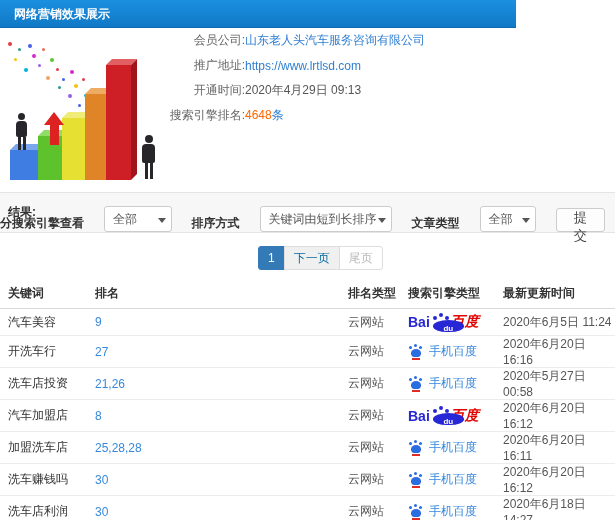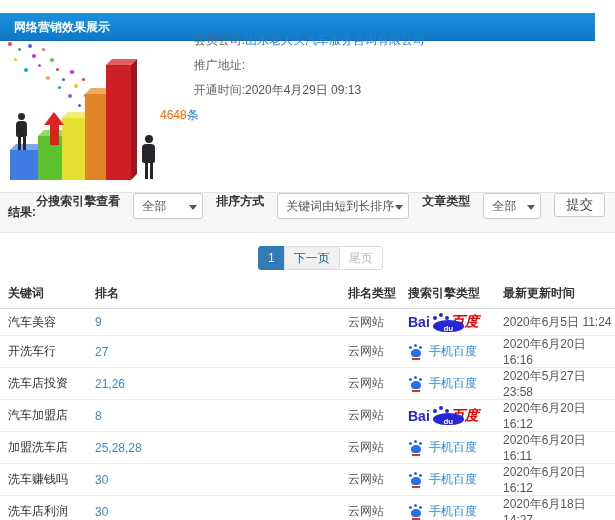--- a/index.html
+++ b/index.html
@@ -1,21 +1,21 @@
 <!DOCTYPE html>
 <html><head>
 <meta charset="utf-8">
 <style>
   * { margin:0; padding:0; box-sizing:border-box; }
   body { background:#fff; font-family:"Liberation Sans", sans-serif; }
   .page { position:relative; width:615px; height:520px; background:#fff; overflow:hidden; font-size:12px; color:#555; }
 
   
-  .topbar { position:absolute; left:0; top:0; width:595px; height:28px;
-    background:linear-gradient(#1b8fe0,#1079c6); border-bottom:1px solid #0d6bb4;margin-top:13px; }
+  .topbar { position:absolute; left:0; top:0; width:516px; height:28px;
+    background:linear-gradient(#1b8fe0,#1079c6); border-bottom:1px solid #0d6bb4; }
   .topbar .title { position:absolute; left:14px; top:0; line-height:28px; color:#fff; font-weight:bold; font-size:12px; }
 
   
   .member { position:absolute; left:160px; top:28px; }
   .member .mrow { display:flex; align-items:center; height:25px; }
   .member .mlabel { width:85px; text-align:right; color:#666; }
   .member .mvalue { margin-left:0; color:#555; }
   .member .link { color:#2f7fd1; }
   .member .hl-num { color:#ff6600; }
   .member .hl-unit { color:#2f7fd1; }
@@ -39,21 +39,21 @@
   .person .legs i { display:block; width:3px; background:#26262b; }
   .person.p1 .legs i { height:13px; }
   .person.p2 .head { width:8px; height:8px; }
   .person.p2 .torso { width:13px; height:19px; }
   .person.p2 .legs i { height:16px; }
 
   
   .filterbar { position:absolute; left:0; top:192px; width:615px; height:41px;
     background:#f7f7f7; border-top:1px solid #e4e4e4; border-bottom:1px solid #e4e4e4; }
   .filterbar .result-label { position:absolute; left:8px; top:0; line-height:39px; font-weight:bold; color:#333; }
-  .filterbar .controls { position:absolute; right:10px; top:0; height:39px; display:flex; align-items:flex-start; gap:13px; }
+  .filterbar .controls { position:absolute; right:10px; top:0; height:39px; display:flex; align-items:flex-end; gap:20px; }
   .filterbar .flabel { font-weight:bold; color:#333; white-space:nowrap; }
   .select { position:relative; height:26px; background:#fff; border:1px solid #ccc; border-radius:3px;
     display:flex; align-items:center; padding:0 16px 0 8px; color:#555; white-space:nowrap; }
   .select .caret { position:absolute; right:5px; top:11px; width:0; height:0;
     border-left:4px solid transparent; border-right:4px solid transparent; border-top:5px solid #555; }
   .btn-submit { height:24px; padding:0 11px; background:#fdfdfd; border:1px solid #ccc; border-radius:3px; color:#444; }
 
   
   .pagination { position:absolute; left:258px; top:246px; display:flex; }
   .pg { height:24px; line-height:22px; padding:0 9px; border:1px solid #ddd; background:#fff; font-size:12px; }
@@ -160,26 +160,28 @@
     </div>
   </div>
 
   <div class="member">
     <div class="mrow">
       <span class="mlabel">会员公司:</span>
       <span class="mvalue link">山东老人头汽车服务咨询有限公司</span>
     </div>
     <div class="mrow">
       <span class="mlabel">推广地址:</span>
+      <span class="mvalue link">https://www.lrtlsd.com</span>
     </div>
     <div class="mrow">
       <span class="mlabel">开通时间:</span>
       <span class="mvalue">2020年4月29日 09:13</span>
     </div>
     <div class="mrow">
+      <span class="mlabel">搜索引擎排名:</span>
       <span class="mvalue">
         <span class="hl-num">4648</span><span class="hl-unit">条</span>
       </span>
     </div>
   </div>
 
   <div class="filterbar">
     <span class="result-label">结果:</span>
     <div class="controls">
       <span class="flabel">分搜索引擎查看</span>
@@ -264,21 +266,21 @@
         <td>
           <div class="mbaidu">
             <span class="paw-s">
                 <span class="toes"></span>
                 <span class="pad"></span>
                 <span class="ubar"></span>
               </span>
             <span class="mtext">手机百度</span>
           </div>
         </td>
-        <td>2020年5月27日 23:58</td>
+        <td>2020年5月27日 00:58</td>
       </tr>
       <tr>
         <td class="kw">汽车加盟店</td>
         <td class="rk">8</td>
         <td>云网站</td>
         <td>
           <div class="baidu-logo">
             <span class="bai">Bai</span>
             <span class="paw-d">
                 <span class="toes"></span>

